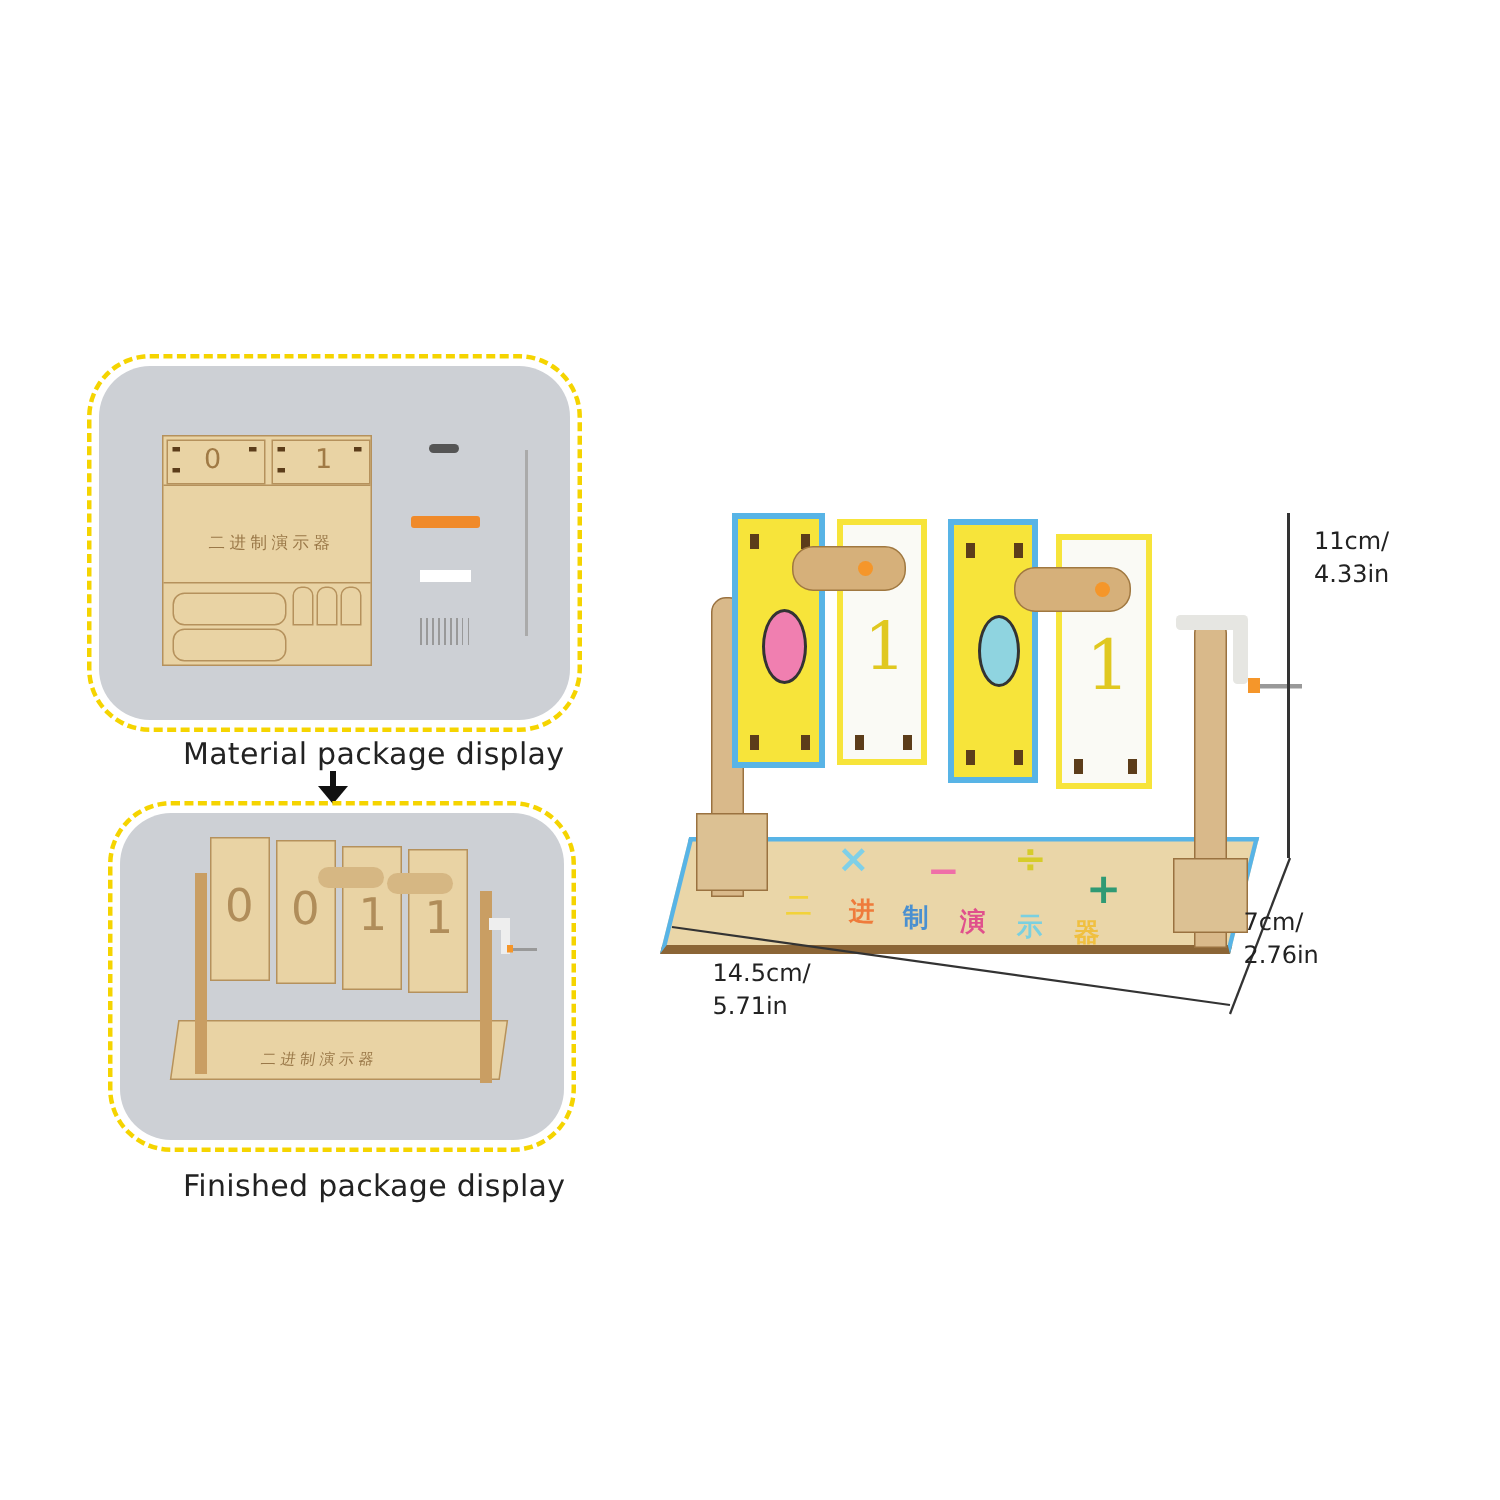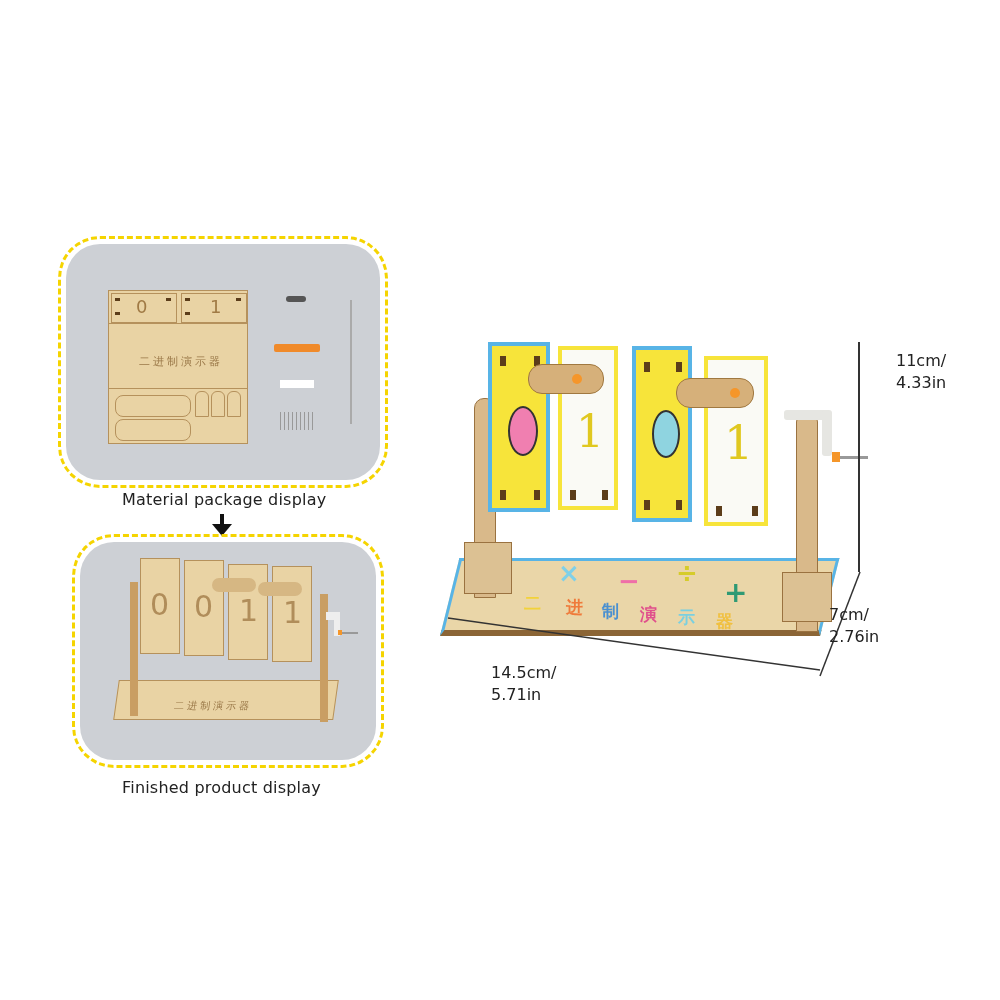--- a/index.html
+++ b/index.html
@@ -1,21 +1,21 @@
 <!DOCTYPE html>
 <html><head>
 <meta charset="utf-8">
 <style>
   html,body{margin:0;padding:0;}
   body{width:1000px;height:1000px;background:#ffffff;position:relative;overflow:hidden;font-family:"DejaVu Sans","Liberation Sans",sans-serif;}
   .abs{position:absolute;}
   
   .panel-frame{position:absolute;border:3px dashed #f5d400;border-radius:42px;box-sizing:border-box;}
   .panel-bg{position:absolute;background:#cdd0d5;border-radius:34px;}
-  .caption{position:absolute;font-size:16px;color:#222;white-space:nowrap;letter-spacing:0.2px;}
+  .caption{position:absolute;font-size:20px;color:#222;white-space:nowrap;letter-spacing:0.2px;}
   .arrow{position:absolute;}
   
   .ply{background:#e9d3a4;border:1px solid #b5915c;box-sizing:border-box;}
   .plydark{background:#c99e63;}
   .slot{position:absolute;width:6px;height:10px;background:#5c3d1a;}
   .dim-text{position:absolute;font-size:16px;color:#222;line-height:22px;white-space:pre;}
   .cn{position:absolute;font-size:17px;font-weight:bold;}
 </style>
 </head>
 <body>
@@ -83,21 +83,21 @@
       <div class="abs" style="left:10px;top:28px;font-size:30px;color:#b08d5a;">1</div>
     </div>
     <div class="abs" style="left:72px;top:20px;width:44px;height:14px;background:#d6b783;border-radius:7px;"></div>
     <div class="abs" style="left:118px;top:24px;width:44px;height:14px;background:#d6b783;border-radius:7px;"></div>
   </div>
   <div class="abs" style="left:246px;top:70px;width:14px;height:8px;background:#eee;"></div>
   <div class="abs" style="left:254px;top:78px;width:6px;height:16px;background:#eee;"></div>
   <div class="abs" style="left:258px;top:90px;width:20px;height:2px;background:#999;"></div>
   <div class="abs" style="left:258px;top:88px;width:4px;height:5px;background:#f5962a;"></div>
 </div>
-<div class="caption" style="left:122px;top:778px;">Finished product display</div>
+<div class="caption" style="left:122px;top:778px;">Finished package display</div>
 
 <div class="abs" style="left:440px;top:320px;width:420px;height:340px;">
 
   <div class="abs" style="left:0;top:238px;width:380px;height:78px;background:#ead6a8;border:3px solid #58b4e6;border-bottom:6px solid #8b6536;box-sizing:border-box;transform:skewX(-14deg);transform-origin:bottom left;"></div>
 
   <div class="cn" style="left:118px;top:238px;font-size:26px;color:#7fd0e8;">×</div>
   <div class="cn" style="left:178px;top:246px;font-size:26px;color:#ef6fa8;">−</div>
   <div class="cn" style="left:236px;top:238px;font-size:26px;color:#d6cc2a;">÷</div>
   <div class="cn" style="left:284px;top:256px;font-size:28px;color:#2f9a74;">+</div>
 
@@ -146,26 +146,26 @@
   <div class="abs" style="left:236px;top:58px;width:76px;height:28px;background:#d6b07a;border-radius:14px;border:1px solid #a07840;"></div>
   <div class="abs" style="left:290px;top:68px;width:10px;height:10px;border-radius:50%;background:#f5962a;"></div>
 
   <div class="abs" style="left:344px;top:90px;width:46px;height:10px;background:#e6e6e2;border-radius:3px;"></div>
   <div class="abs" style="left:382px;top:90px;width:10px;height:46px;background:#e6e6e2;border-radius:3px;"></div>
   <div class="abs" style="left:392px;top:132px;width:8px;height:10px;background:#f5962a;"></div>
   <div class="abs" style="left:400px;top:136px;width:28px;height:3px;background:#999;"></div>
 </div>
 
 <div class="abs" style="left:858px;top:342px;width:2px;height:230px;background:#333;"></div>
-<div class="dim-text" style="left:876px;top:350px;margin-left:20px;">11cm/
+<div class="dim-text" style="left:876px;top:350px;">11cm/
 4.33in</div>
 
 <svg class="abs" style="left:800px;top:570px;" width="70" height="110" viewBox="0 0 70 110">
   <line x1="60" y1="2" x2="20" y2="106" stroke="#333" stroke-width="1.5"></line>
 </svg>
 <div class="dim-text" style="left:829px;top:604px;">7cm/
 2.76in</div>
 
 <svg class="abs" style="left:446px;top:616px;" width="380" height="60" viewBox="0 0 380 60">
   <line x1="2" y1="2" x2="374" y2="54" stroke="#333" stroke-width="1.5"></line>
 </svg>
-<div class="dim-text" style="left:475px;top:662px;margin-left:16px;">14.5cm/
+<div class="dim-text" style="left:475px;top:638px;">14.5cm/
 5.71in</div>
 
 </body></html>

